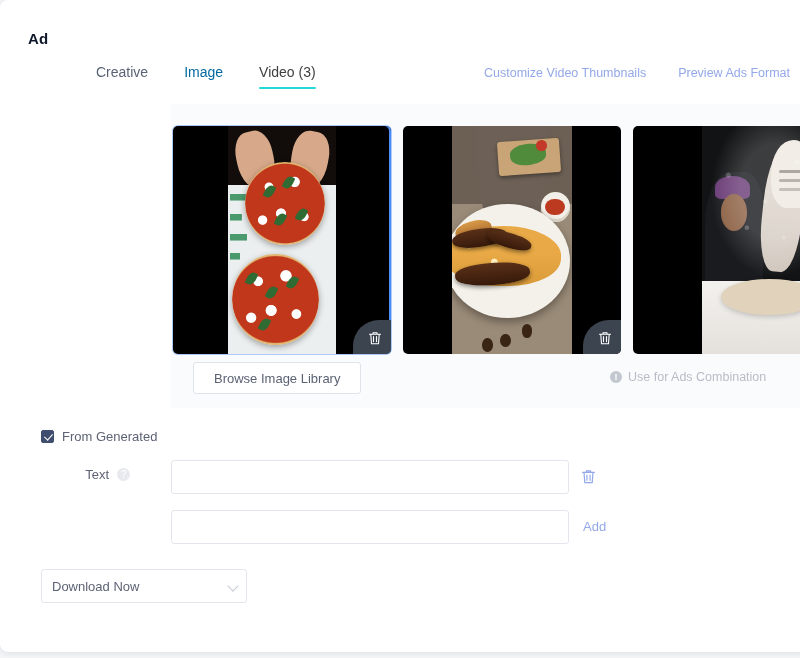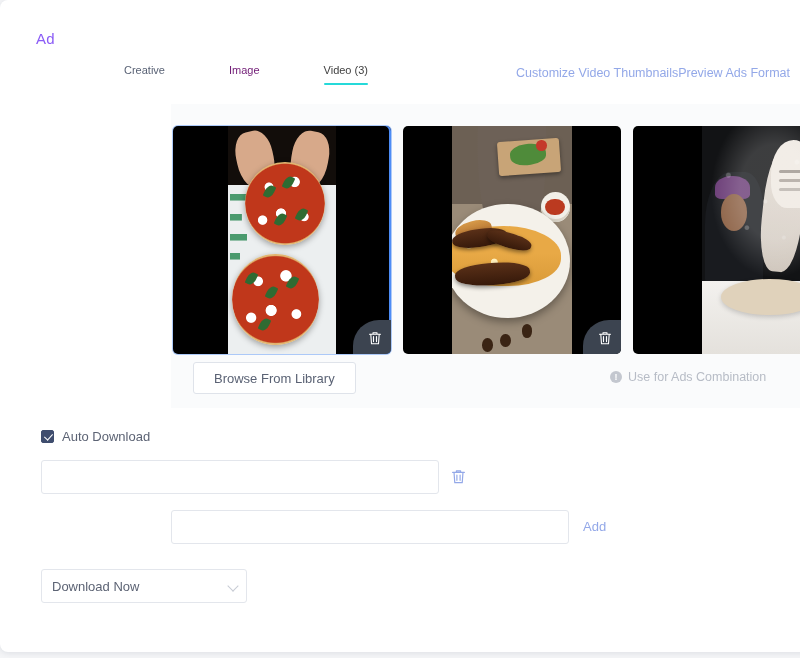--- a/index.html
+++ b/index.html
@@ -25,61 +25,60 @@
     width: 812px;           
     height: 652px;
     background: #ffffff;
     border-radius: 8px;
     box-shadow: 0 1px 6px rgba(18,30,60,0.10);
   }
 
   
   .section-title {
     position: absolute;
-    left: 36px; top: 30px;
+    left: 28px; top: 30px;
     font-size: 15px;
-    font-weight: normal;
-    color: #8b5cf6;
+    font-weight: bold;
+    color: #0f172a;
     letter-spacing: .2px;
   }
 
   
   .tabs {
     position: absolute;
     left: 96px; top: 64px;
     display: flex;
     align-items: flex-start;
   }
   .tab {
     position: relative;
     padding: 0 0 9px 0;
     margin-right: 36px;
-    font-size: 11px;
+    font-size: 14px;
     color: #596275;
     cursor: pointer;
     white-space: nowrap;
-    margin-left: 28px;
-  }
-  .tab.muted { color: #701a75; }
+  }
+  .tab.muted { color: #0369a1; }
   .tab.active { color: #404040; }
   .tab.active::after {
     content: "";
     position: absolute;
     left: 0; right: 0; bottom: 0;
     height: 2px;
     background: #25d9d9;
     border-radius: 2px;
   }
 
   
   .head-links {
     position: absolute;
     right: 22px; top: 66px;
     display: flex;
-    gap: 0;
+    gap: 32px;
     font-size: 12.5px;
   }
   .head-link {
     color: #93a8e8;
     cursor: pointer;
     white-space: nowrap;
   }
 
   
   .media-panel {
@@ -529,39 +528,43 @@
               <div class="disc"></div>
             </div>
           </div>
 
         </div>
 
       </div>
     </div>
 
     <div class="action-row">
-      <button class="btn">Browse From Library</button>
+      <button class="btn">Browse Image Library</button>
       <div class="combo">
         <span class="info-dot">!</span>
         <span>Use for Ads Combination</span>
       </div>
     </div>
 
     <div class="form">
 
       <div class="row">
         <div class="field-cell">
           <div class="cb-wrap">
             <span class="cb"></span>
-            <span class="cb-label">Auto Download</span>
+            <span class="cb-label">From Generated</span>
           </div>
         </div>
       </div>
 
       <div class="row">
+        <div class="label-cell">
+          <span>Text</span>
+          <span class="help">?</span>
+        </div>
         <div class="field-cell flex-inline">
           <input class="txt" type="text" value="" placeholder="" style="">
           <span class="trash-btn">
             <svg width="15" height="16" viewBox="0 0 14 15" aria-hidden="true">
               <path d="M1.5 3.2h11M5 3.2V1.8h4v1.4M2.8 3.2l.7 9.6h7l.7-9.6M5.5 5.6v5M8.5 5.6v5" fill="none" stroke="#93a8e8" stroke-width="1.1" stroke-linecap="round" stroke-linejoin="round"></path>
             </svg>
           </span>
         </div>
       </div>
 

